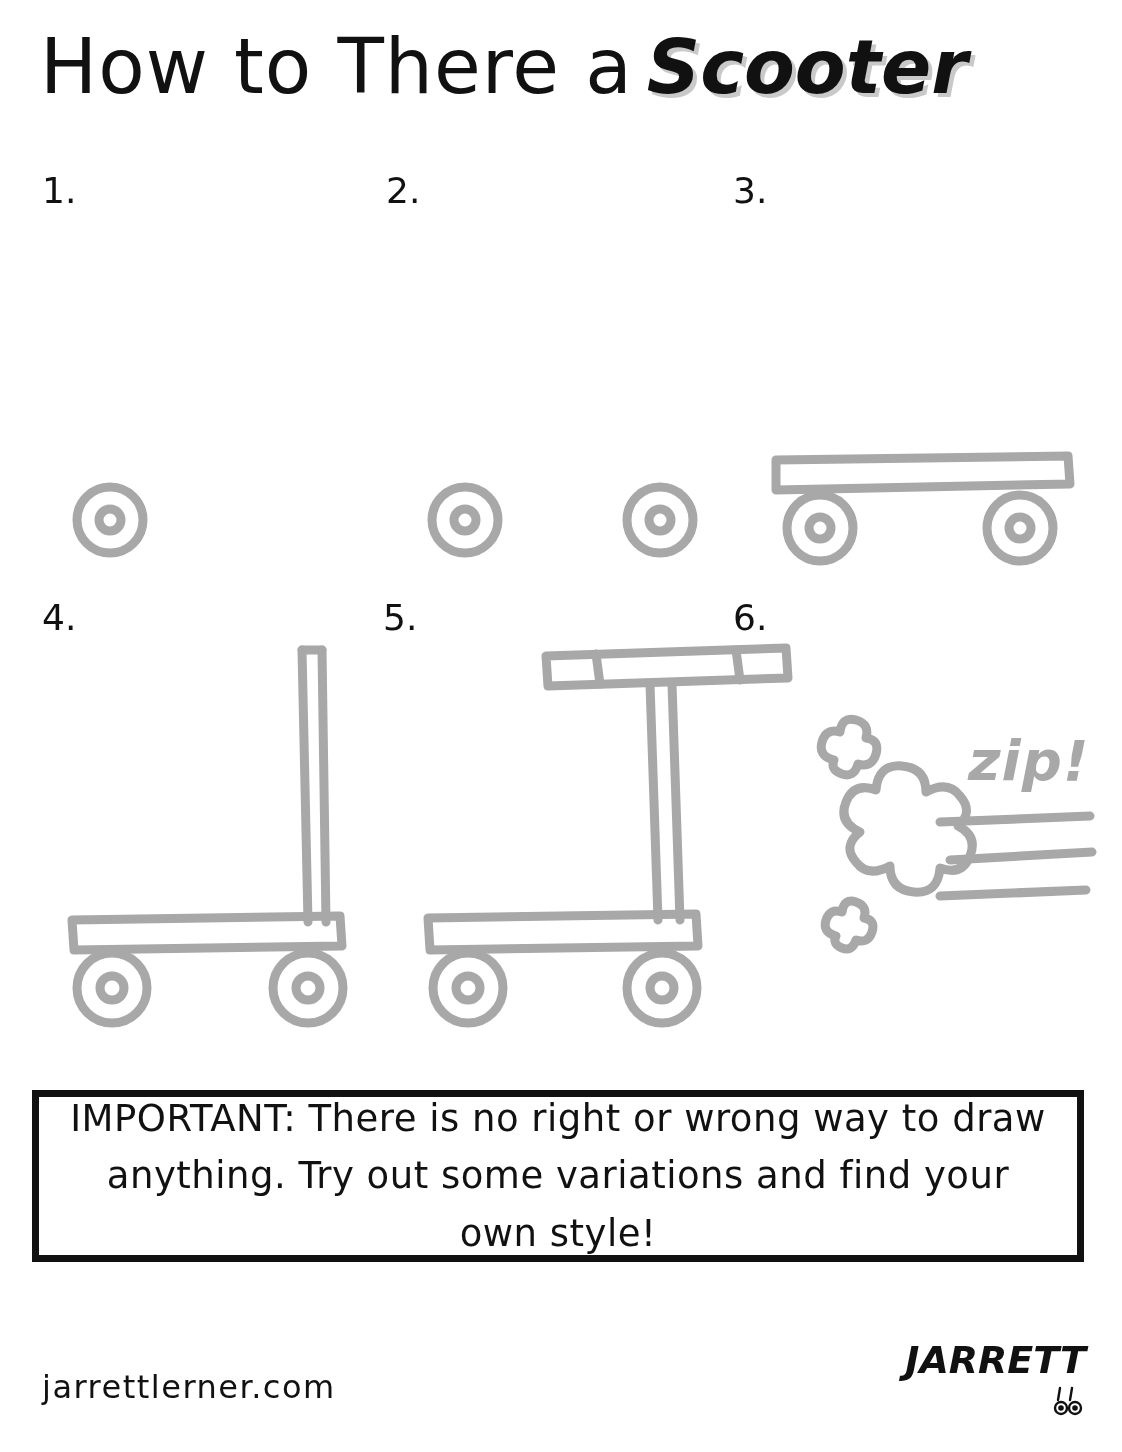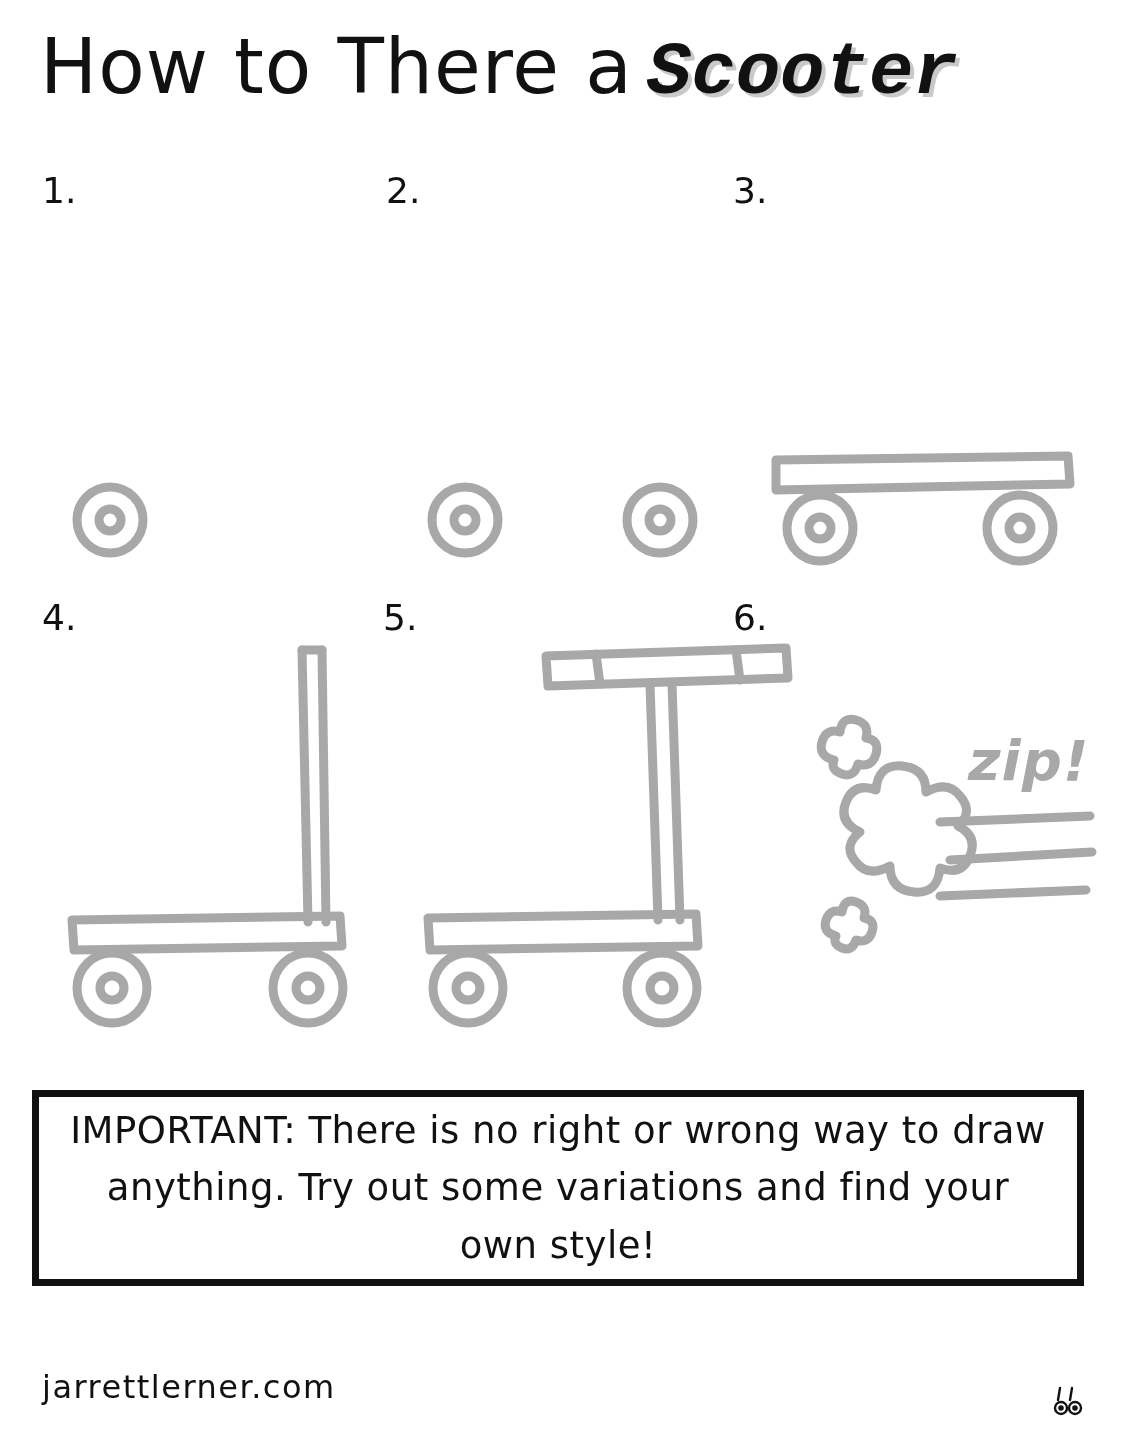--- a/index.html
+++ b/index.html
@@ -29,21 +29,20 @@
     letter-spacing: 1px;
     white-space: nowrap;
   }
   .title .word-scooter {
     font-weight: 800;
     font-style: italic;
     font-size: 74px;
     letter-spacing: 0px;
     text-shadow: 4px 4px 0 #c9c9c9;
     margin-left: 14px;
-    font-family: Liberation Mono, monospace;
   }
   .step-num {
     position: absolute;
     font-size: 36px;
     color: #111111;
     font-family: "DejaVu Sans", sans-serif;
   }
   #step-1-num { left: 42px;  top: 170px; }
   #step-2-num { left: 386px; top: 170px; }
   #step-3-num { left: 733px; top: 170px; }
@@ -72,21 +71,21 @@
     color: #a8a8a8;
     font-family: "DejaVu Sans", sans-serif;
     letter-spacing: 1px;
   }
 
   #important-box {
     position: absolute;
     left: 32px;
     top: 1090px;
     width: 1052px;
-    height: 196px;
+    height: 172px;
     border: 7px solid #111111;
     box-sizing: border-box;
     background: #ffffff;
   }
   #important-text {
     position: absolute;
     left: 0;
     top: 0;
     width: 100%;
     height: 100%;
@@ -227,20 +226,21 @@
     </g>
   </svg>
 
   <div class="zip-text">zip!</div>
 
   <div id="important-box">
     <div id="important-text">IMPORTANT: There is no right or wrong way to draw anything. Try out some variations and find your own style!</div>
   </div>
 
   <div id="website">jarrettlerner.com</div>
+  <div id="signature">JARRETT</div>
   <svg id="signature-face" viewBox="0 0 36 30">
     <g fill="none" stroke="#111111" stroke-width="2.4" stroke-linecap="round">
       <path d="M8 2 L6 14"></path>
       <path d="M20 2 L18 14"></path>
       <circle cx="9" cy="22" r="6"></circle>
       <circle cx="23" cy="22" r="6"></circle>
       <circle cx="9" cy="22" r="1.6" fill="#111111"></circle>
       <circle cx="23" cy="22" r="1.6" fill="#111111"></circle>
     </g>
   </svg>

